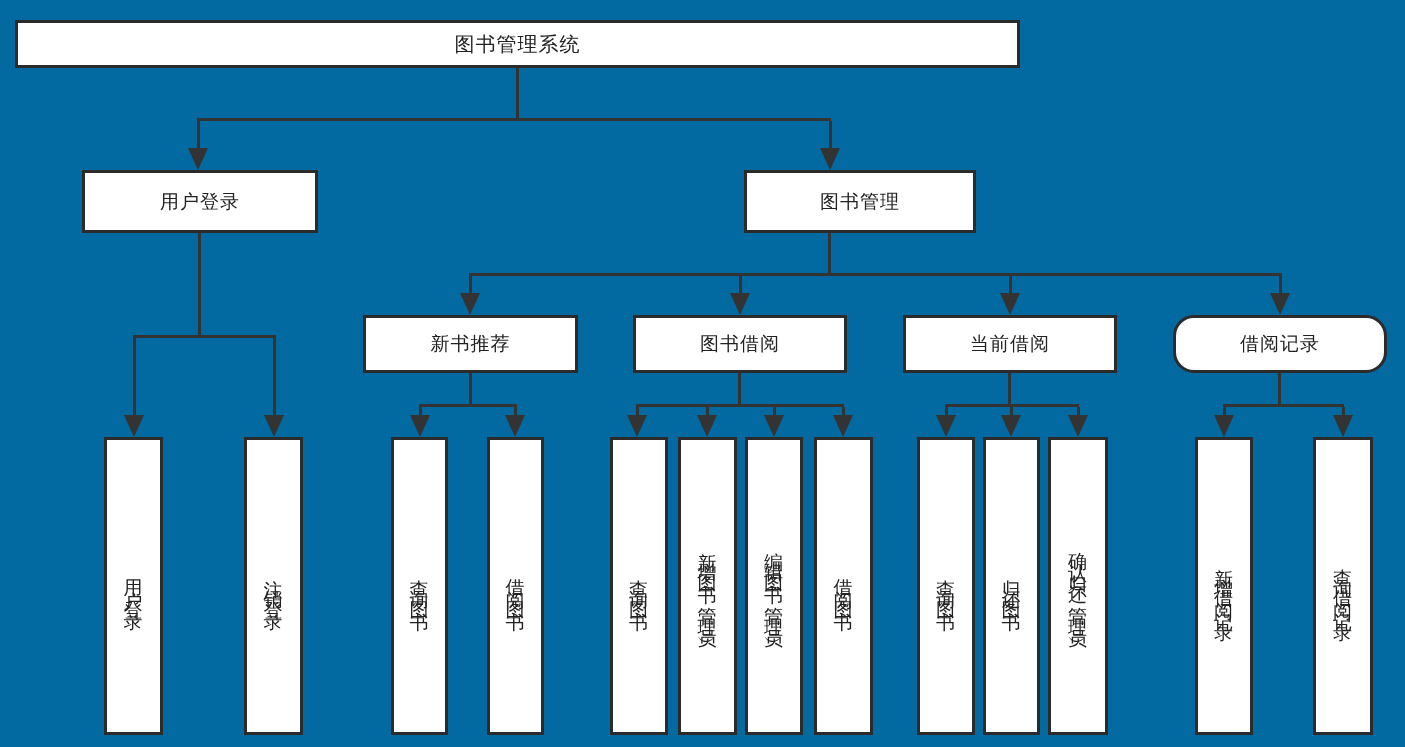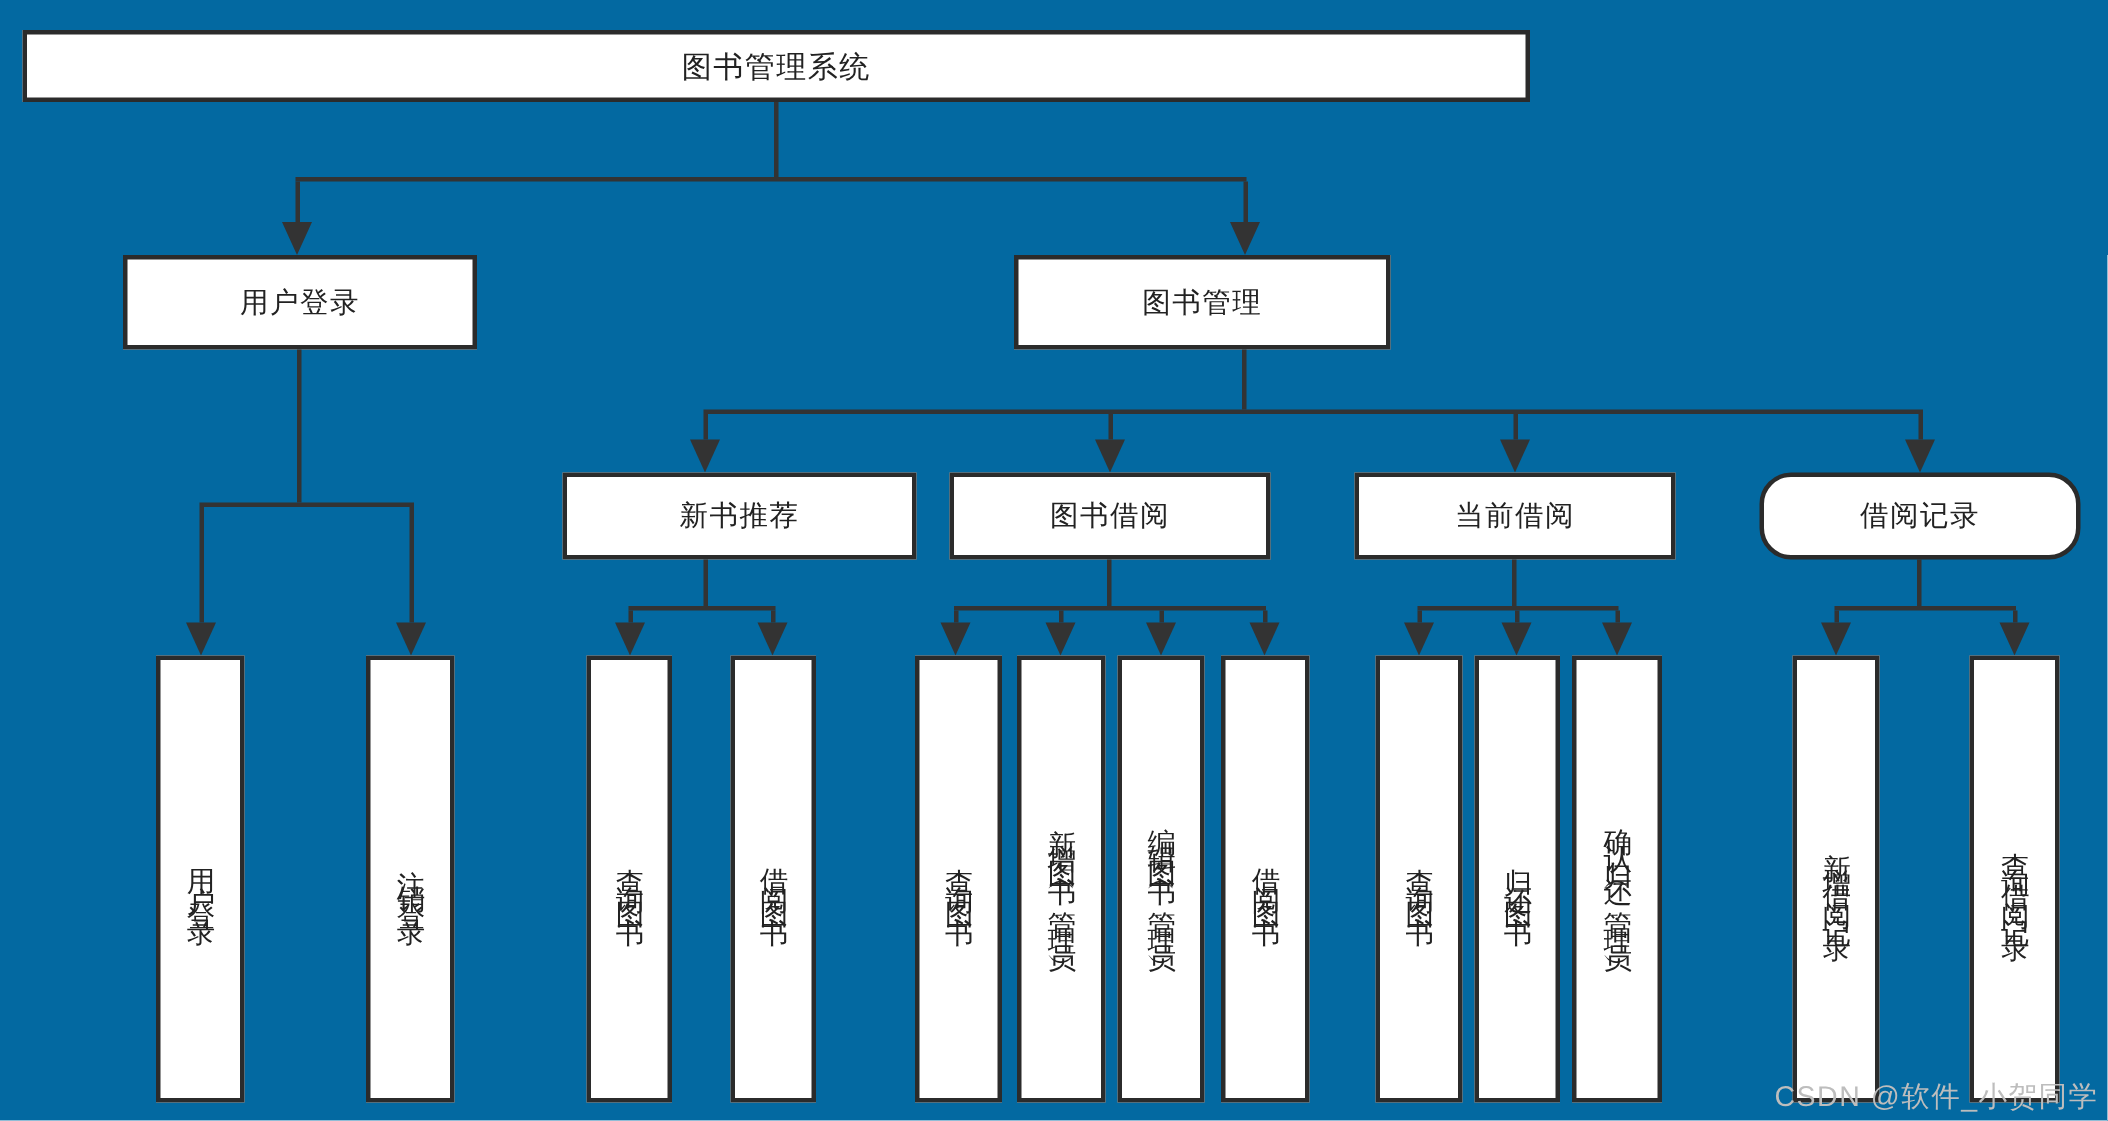--- a/index.html
+++ b/index.html
@@ -95,21 +95,21 @@
       <div class="head"></div>
   </div>
   <div class="arrow" style="left:820px; top:121px; height:49px;">
     <div class="shaft"></div>
       <div class="head"></div>
   </div>
 
   <div class="box" style="left:82px; top:170px; width:236px; height:63px;">
     <span class="lbl">用户登录</span>
   </div>
-  <div class="box" style="left:676px; top:170px; width:251px; height:63px;">
+  <div class="box" style="left:744px; top:170px; width:232px; height:63px;">
     <span class="lbl">图书管理</span>
   </div>
 
   <div class="vline" style="left:198px; top:233px; height:102px;"></div>
   <div class="hline" style="left:133px; top:335px; width:143px;"></div>
   <div class="arrow" style="left:124px; top:338px; height:99px;">
     <div class="shaft"></div>
       <div class="head"></div>
   </div>
   <div class="arrow" style="left:264px; top:338px; height:99px;">
@@ -129,21 +129,21 @@
   </div>
   <div class="arrow" style="left:1000px; top:276px; height:39px;">
     <div class="shaft"></div>
       <div class="head"></div>
   </div>
   <div class="arrow" style="left:1270px; top:276px; height:39px;">
     <div class="shaft"></div>
       <div class="head"></div>
   </div>
 
-  <div class="box" style="left:363px; top:315px; width:236px; height:58px;margin-left:12px;">
+  <div class="box" style="left:363px; top:315px; width:215px; height:58px;">
     <span class="lbl">新书推荐</span>
   </div>
   <div class="box" style="left:633px; top:315px; width:214px; height:58px;">
     <span class="lbl">图书借阅</span>
   </div>
   <div class="box" style="left:903px; top:315px; width:214px; height:58px;">
     <span class="lbl">当前借阅</span>
   </div>
   <div class="box" style="left:1173px; top:315px; width:214px; height:58px;border-radius:21px;">
     <span class="lbl">借阅记录</span>
@@ -242,15 +242,14 @@
     <span class="lbl">确认归还（管理员）</span>
   </div>
 
   <div class="box leaf" style="left:1195px; top:437px; width:58px; height:298px;">
     <span class="lbl">新增借阅记录</span>
   </div>
   <div class="box leaf" style="left:1313px; top:437px; width:60px; height:298px;">
     <span class="lbl">查询借阅记录</span>
   </div>
 
-  <div class="watermark">CSDN @软件_小贺同学</div>
 
 </div>
 
 </body></html>

